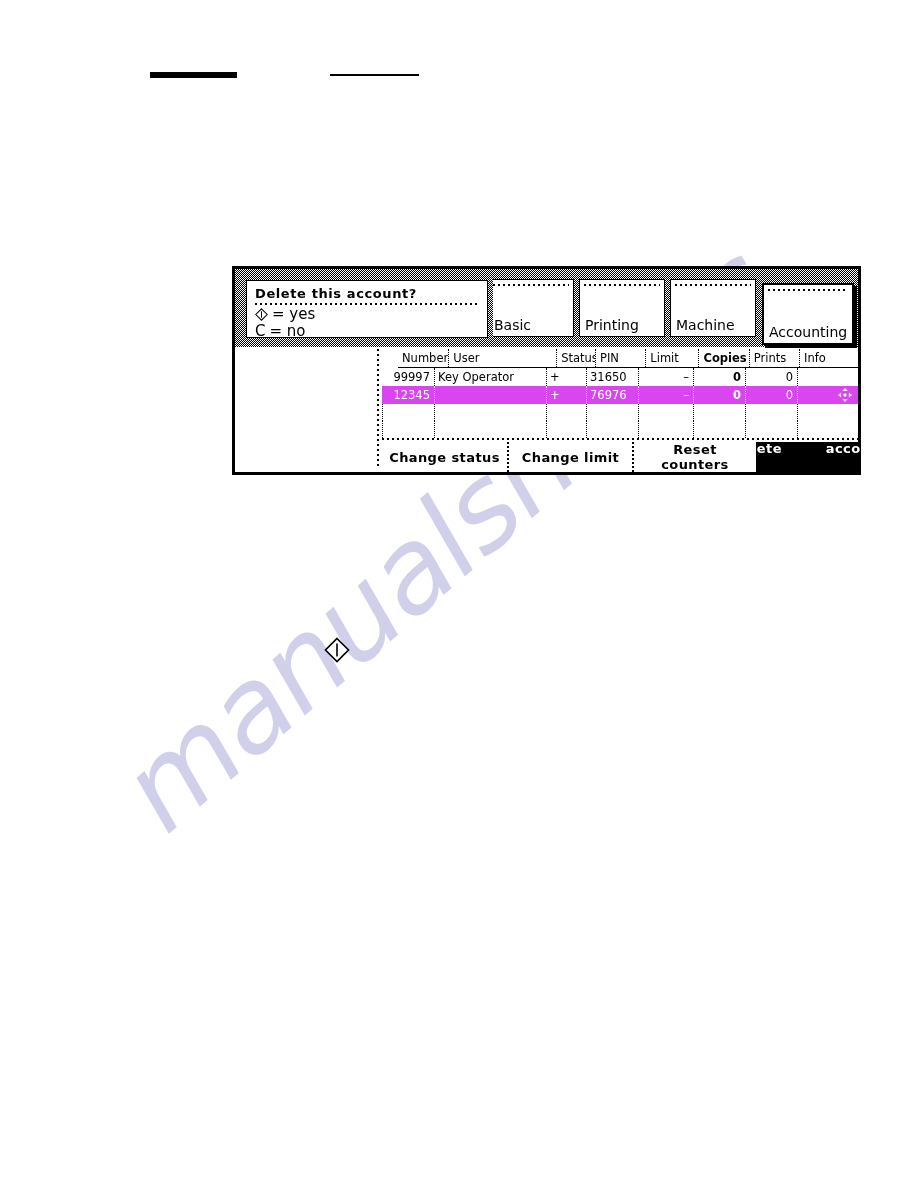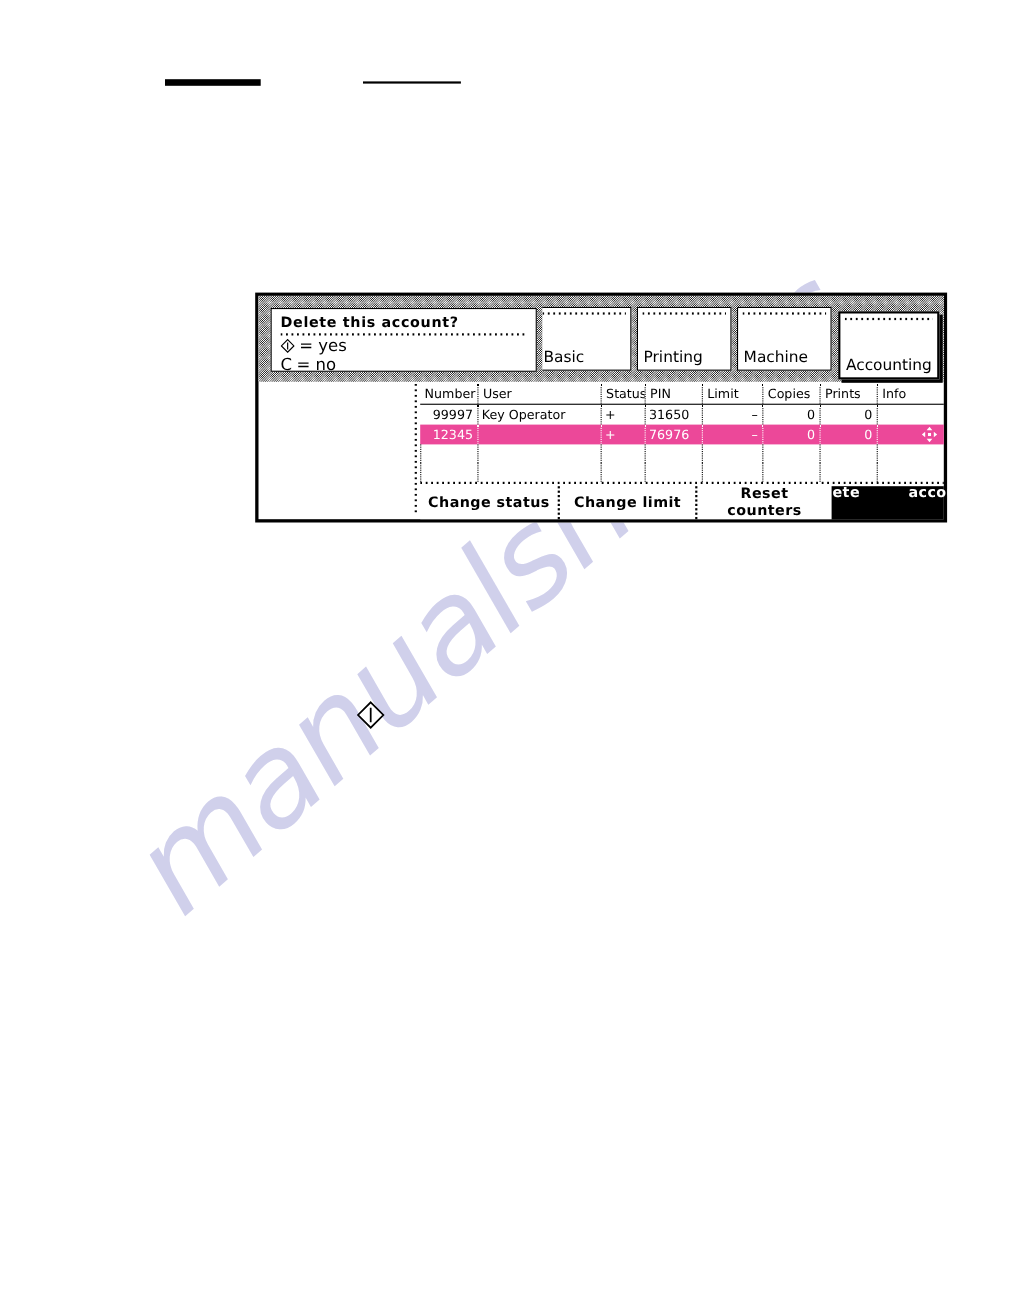--- a/index.html
+++ b/index.html
@@ -265,46 +265,46 @@
   }
   .trow {
     position: relative;
     display: flex;
     height: 18px;
     align-items: center;
     font-size: 11.5px;
     color: #000;
     box-sizing: border-box;
   }
-  #thead { height: 19px; border-bottom: 1.5px solid #000; }
+  #thead { height: 19px; border-bottom: 1.5px solid #000; margin-left: 16px; }
   .tcell {
     box-sizing: border-box;
     height: 100%;
     display: flex;
     align-items: center;
     padding: 0 3px;
     border-left: 1px dotted #000;
     white-space: nowrap;
     overflow: hidden;
   }
   .tcell.first { border-left: none; }
   .tcell.num { justify-content: flex-end; padding-right: 4px; }
   #thead .tcell { justify-content: flex-start; padding-left: 4px; }
-  .row-selected { background: #ec4899; color: #ffffff; justify-content: flex-end; }
+  .row-selected { background: #d946ef; color: #ffffff; justify-content: flex-end; }
   .row-selected .tcell { border-left-color: #ffffff; }
   .row-empty { height: 17px; }
   .row-empty .tcell { border-left: 1px dotted #000; }
 
   
   .c-number { width: 52px; }
   .c-user   { width: 112px; }
   .c-status { width: 40px; }
   .c-pin    { width: 52px; }
   .c-limit  { width: 55px; }
-  .c-copies { width: 52px; }
+  .c-copies { width: 52px; font-weight: bold; }
   .c-prints { width: 52px; }
   .c-info   { width: 61px; flex: 1 1 auto; }
 
   #table-bottom-dots {
     position: absolute;
     left: 5px;
     top: 89px;
     width: 476px;
     height: 2px;
     background-image: linear-gradient(to right, #000 0 2px, transparent 2px 5px);

